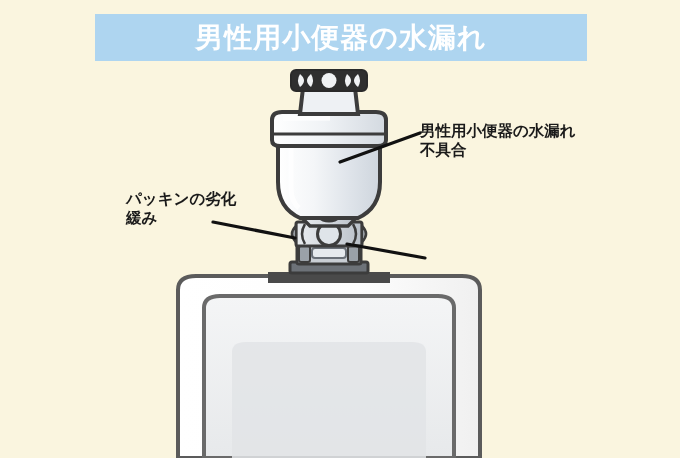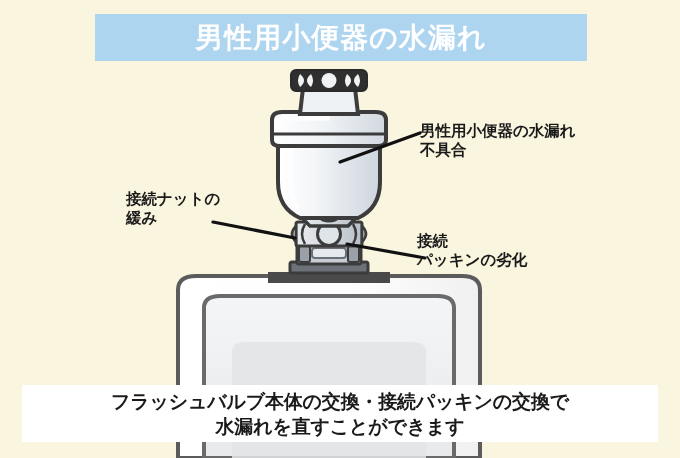--- a/index.html
+++ b/index.html
@@ -242,24 +242,18 @@
     <g stroke="#111111" stroke-width="3.2" stroke-linecap="round">
       <line x1="340" y1="162" x2="420" y2="133"></line>
       <line x1="295" y1="238" x2="213" y2="222"></line>
       <line x1="347" y1="244" x2="425" y2="258"></line>
     </g>
   </svg>
 
   <div class="callout" id="callout-valve">男性用小便器の水漏れ
 不具合</div>
 
-  <div class="callout" id="callout-nut">接続ナットの
+  <div class="callout" id="callout-nut">パッキンの劣化
 緩み</div>
 
-  <div class="callout" id="callout-packing">接続
-パッキンの劣化</div>
-
-  <div id="caption-box">
-    <div class="caption-line">フラッシュバルブ本体の交換・接続パッキンの交換で</div>
-    <div class="caption-line">水漏れを直すことができます</div>
-  </div>
+
 
 </div>
 
 </body></html>

